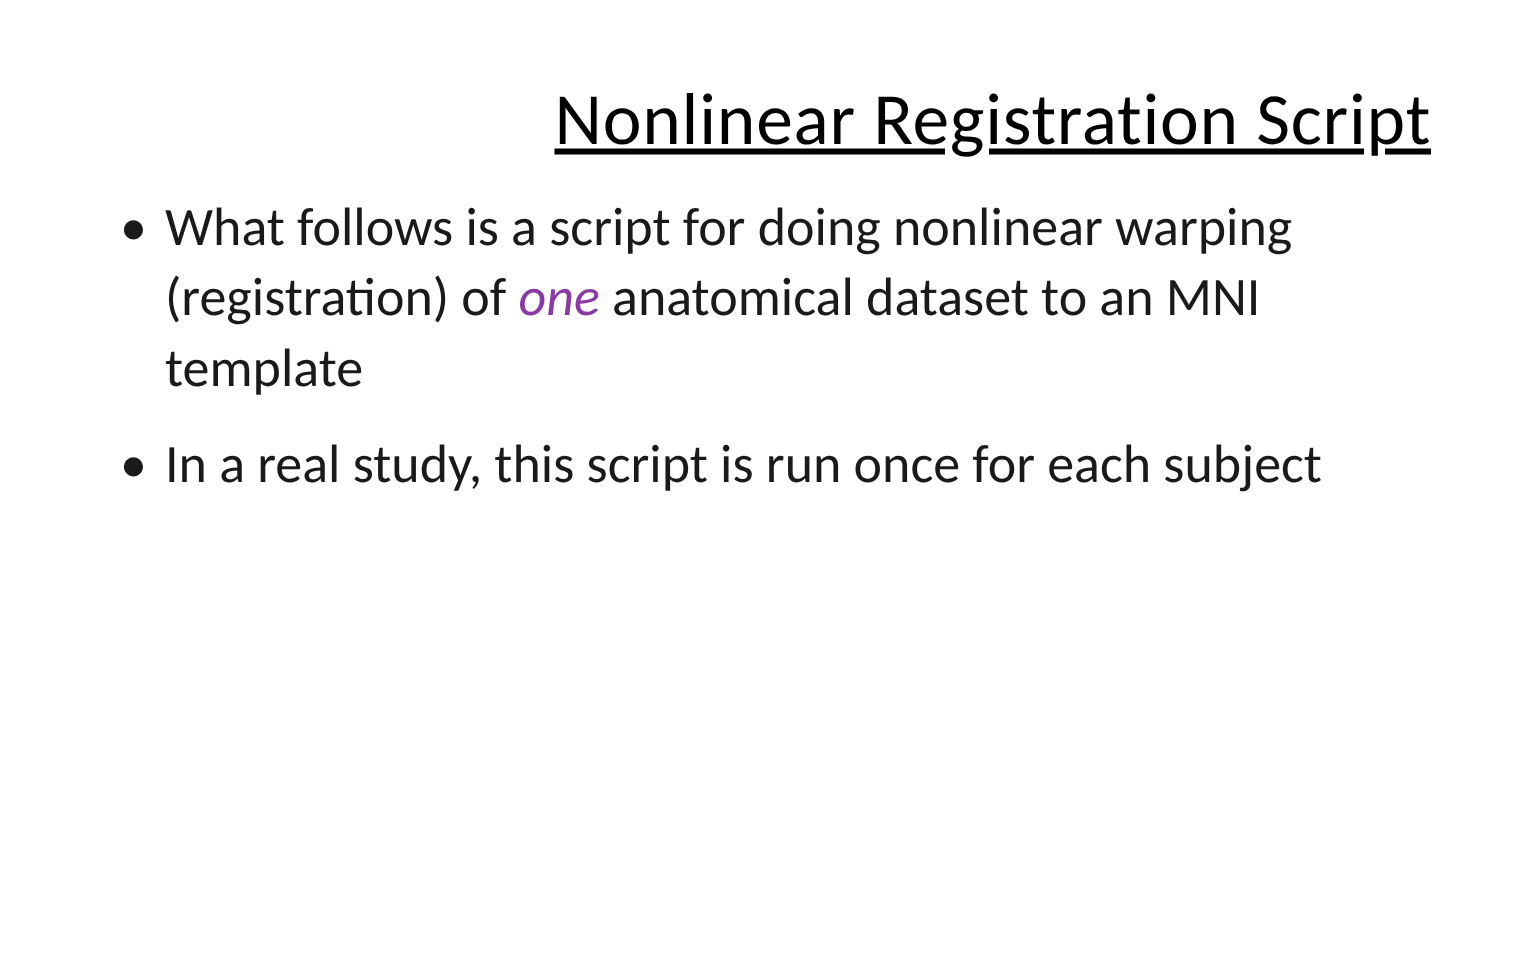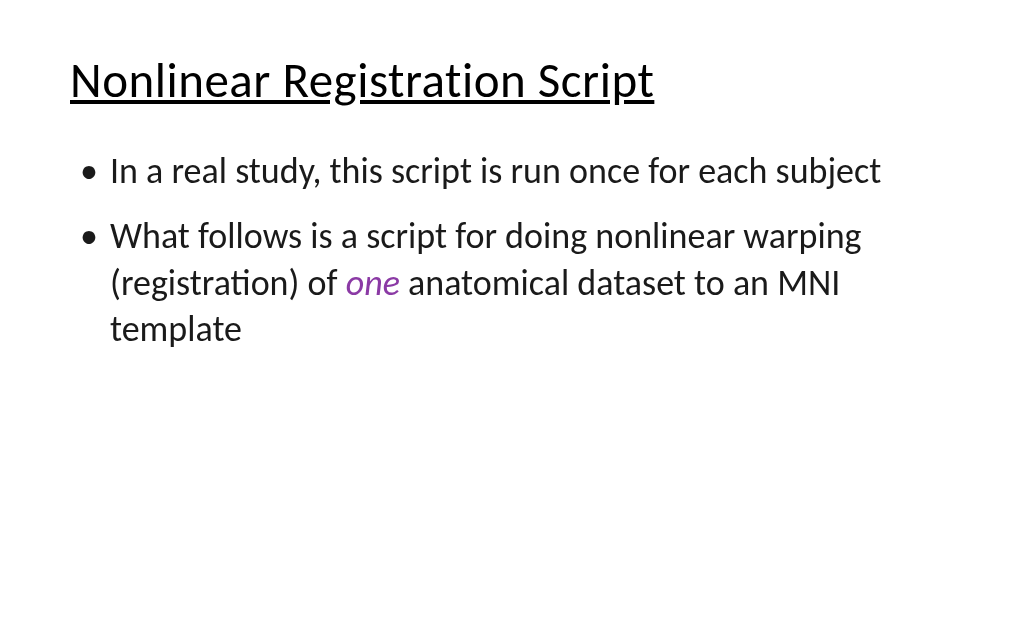--- a/index.html
+++ b/index.html
@@ -12,23 +12,23 @@
       height: 640px;
       background: #ffffff;
       font-family: Calibri, 'Segoe UI', Arial, sans-serif;
       color: #000000;
       padding: 50px 70px 40px 70px;
       overflow: hidden;
     }
     .title {
       font-size: 49px;
       font-weight: 400;
-      text-align: left;
+      text-align: right;
       text-decoration: underline;
-      margin-bottom: 38px;
+      margin-bottom: 18px;
       letter-spacing: 0.5px;
     }
     .bullet-list {
       list-style: none;
       padding-left: 0;
     }
     .bullet-item {
       font-size: 36px;
       line-height: 1.3;
       margin-bottom: 18px;
@@ -49,18 +49,18 @@
       font-style: italic;
     }
   </style>
 </head>
 <body>
 
 <h1 class="title">Nonlinear Registration Script</h1>
 
 <ul class="bullet-list">
   <li class="bullet-item">
-    <span>In a real study, this script is run once for each subject</span><span class="highlight-word"></span><span></span>
+    <span>What follows is a script for doing nonlinear warping (registration) of </span><span class="highlight-word">one</span><span> anatomical dataset to an MNI template</span>
   </li>
   <li class="bullet-item">
-    <span>What follows is a script for doing nonlinear warping (registration) of </span><span class="highlight-word">one</span><span> anatomical dataset to an MNI template</span>
+    <span>In a real study, this script is run once for each subject</span><span class="highlight-word"></span><span></span>
   </li>
 </ul>
 
 </body></html>

